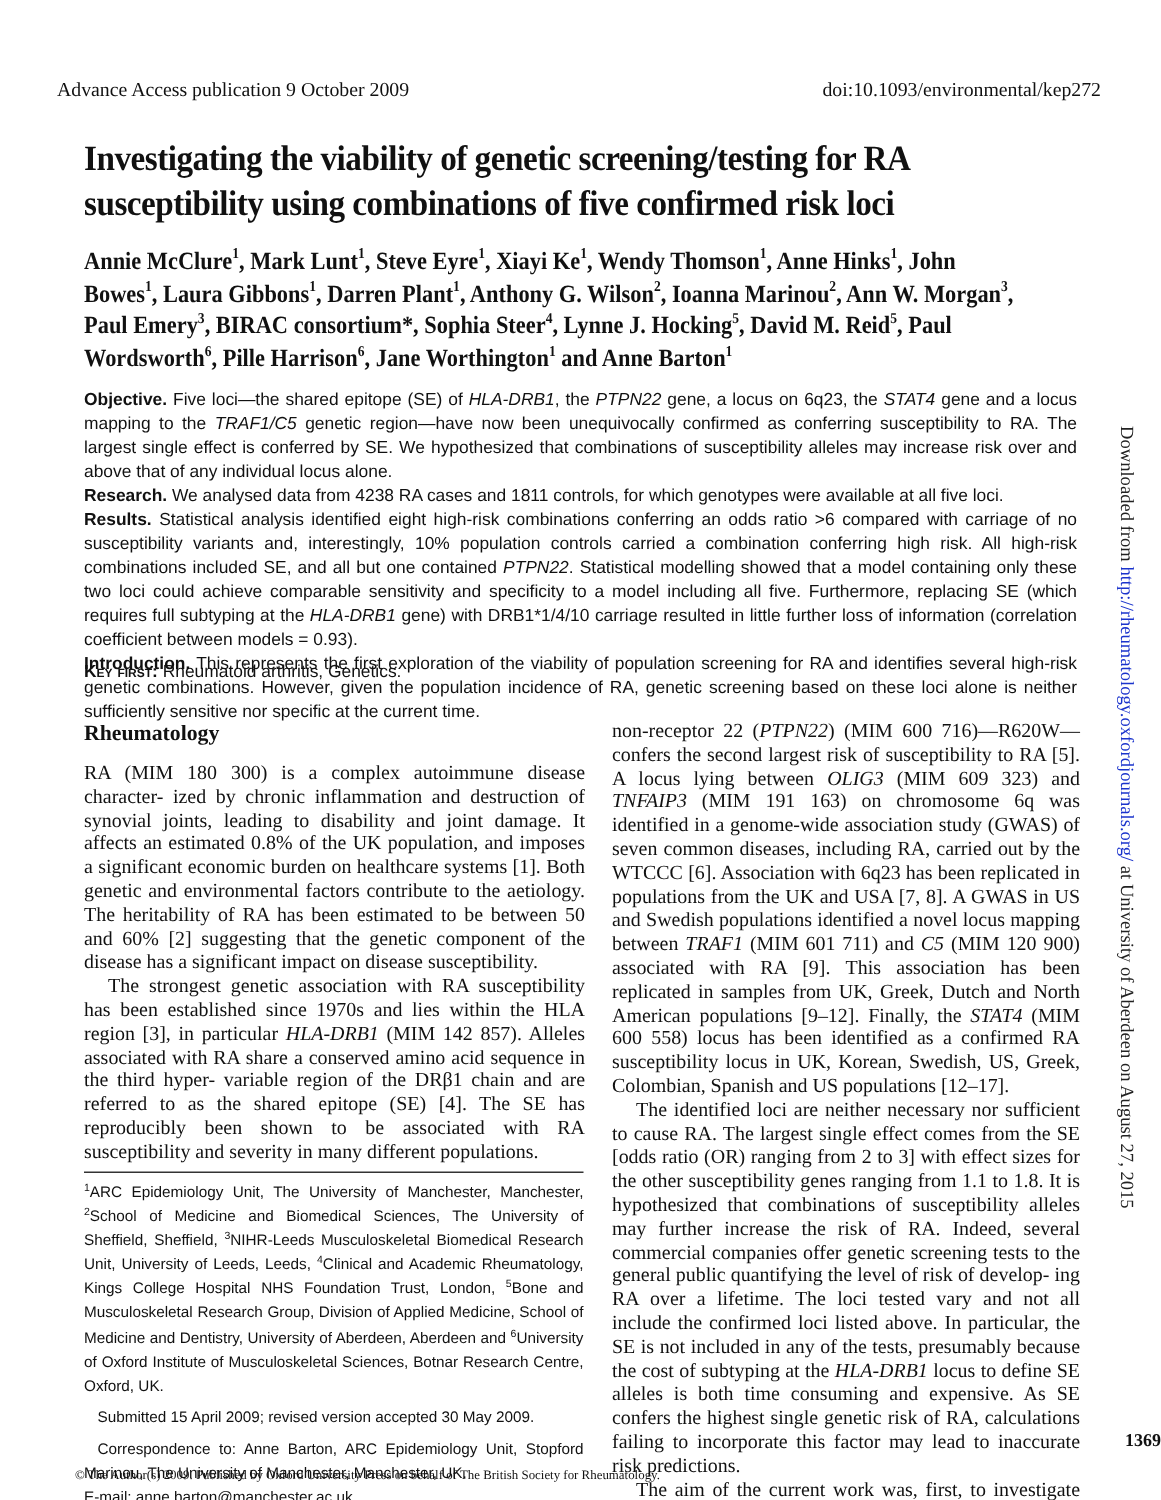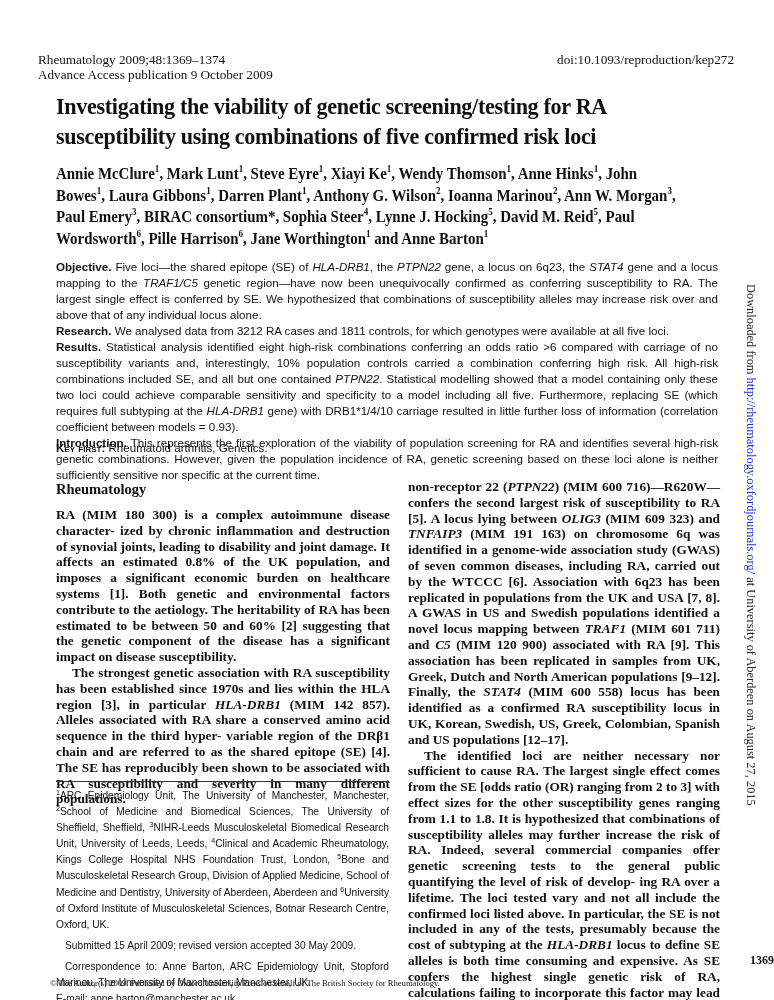--- a/index.html
+++ b/index.html
@@ -16,21 +16,21 @@
 
     .abstract { position: absolute; top: 259px; left: 56px; width: 662px; font-size: 11.6px; line-height: 16px; text-align: justify; }
     .abstract p { margin: 0; }
     .abstract b { font-weight: bold; }
     .keywords { position: absolute; top: 441px; left: 56px; font-size: 11.6px; line-height: 14px; }
     .kw-label { font-variant: small-caps; font-weight: bold; }
 
     .col { position: absolute; font-size: 13.3px; line-height: 15.8px; text-align: justify; hyphens: manual; }
     .col-left { top: 481px; left: 56px; width: 334px; }
     .col-right { top: 479px; left: 408px; width: 312px; }
-    .col p { margin: 0; text-indent: 16px; font-weight: bold; }
+    .col p { margin: 0; text-indent: 16px; }
     .col p.noindent { text-indent: 0; }
     .section-heading { font-size: 14.5px; font-weight: bold; margin: 0 0 9px 0; line-height: 17px; }
 
     .footnotes { position: absolute; top: 781px; left: 56px; width: 333px; border-top: 1px solid #333; padding-top: 6px; font-size: 10.2px; line-height: 16.1px; text-align: justify; }
     .footnotes p { margin: 0; }
     .footnotes p.ind { text-indent: 9px; }
     .footnotes p.gap { margin-top: 5px; }
     .footnotes sup { font-size: 7px; vertical-align: 4px; line-height: 0; }
 
     .page-number { position: absolute; top: 953px; left: 0; width: 774px; text-align: right; font-size: 12px; font-weight: bold; }
@@ -39,35 +39,34 @@
 
     .side-banner { position: absolute; left: 739px; top: 284px; width: 20px; height: 470px; }
     .side-banner-inner { position: absolute; top: 0; left: 0; width: 470px; transform-origin: left top; transform: translate(2px, 0) rotate(90deg) translateY(-18px); white-space: nowrap; font-size: 12.4px; line-height: 16px; color: #222; }
     .side-banner a { color: #1a33cc; text-decoration: none; }
     i { font-style: italic; }
   </style>
 </head>
 <body>
 
 <div class="running-head serif">
-  <div>Rheumatology 2009;48:1369–1374</div>
   <div>Advance Access publication 9 October 2009</div>
 </div>
-<div class="doi serif">doi:10.1093/reproduction/kep272</div>
+<div class="doi serif">doi:10.1093/environmental/kep272</div>
 
 <h1 class="title serif">Investigating the viability of genetic screening/testing for RA susceptibility using combinations of five confirmed risk loci</h1>
 
 <div class="authors serif" id="authors"><span>Annie McClure</span><sup>1</sup>, <span>Mark Lunt</span><sup>1</sup>, <span>Steve Eyre</span><sup>1</sup>, <span>Xiayi Ke</span><sup>1</sup>, <span>Wendy Thomson</span><sup>1</sup>, <span>Anne Hinks</span><sup>1</sup>, <span>John Bowes</span><sup>1</sup>, <span>Laura Gibbons</span><sup>1</sup>, <span>Darren Plant</span><sup>1</sup>, <span>Anthony G. Wilson</span><sup>2</sup>, <span>Ioanna Marinou</span><sup>2</sup>, <span>Ann W. Morgan</span><sup>3</sup>, <span>Paul Emery</span><sup>3</sup>, <span>BIRAC consortium*</span>, <span>Sophia Steer</span><sup>4</sup>, <span>Lynne J. Hocking</span><sup>5</sup>, <span>David M. Reid</span><sup>5</sup>, <span>Paul Wordsworth</span><sup>6</sup>, <span>Pille Harrison</span><sup>6</sup>, <span>Jane Worthington</span><sup>1</sup> and <span>Anne Barton</span><sup>1</sup></div>
 
 <div class="abstract sans">
   <p>
     <b>Objective.</b><span> Five loci—the shared epitope (SE) of </span><i>HLA-DRB1</i><span>, the </span><i>PTPN22</i><span> gene, a locus on 6q23, the </span><i>STAT4</i><span> gene and a locus mapping to the </span><i>TRAF1/C5</i><span> genetic region—have now been unequivocally confirmed as conferring susceptibility to RA. The largest single effect is conferred by SE. We hypothesized that combinations of susceptibility alleles may increase risk over and above that of any individual locus alone.</span>
   </p>
   <p>
-    <b>Research.</b><span> We analysed data from 3212 RA cases and 1811 controls, for which genotypes were available at all five loci.</span>
+    <b>Research.</b><span> We analysed data from 4238 RA cases and 1811 controls, for which genotypes were available at all five loci.</span>
   </p>
   <p>
     <b>Results.</b><span> Statistical analysis identified eight high-risk combinations conferring an odds ratio &gt;6 compared with carriage of no susceptibility variants and, interestingly, 10% population controls carried a combination conferring high risk. All high-risk combinations included SE, and all but one contained </span><i>PTPN22</i><span>. Statistical modelling showed that a model containing only these two loci could achieve comparable sensitivity and specificity to a model including all five. Furthermore, replacing SE (which requires full subtyping at the </span><i>HLA-DRB1</i><span> gene) with DRB1*1/4/10 carriage resulted in little further loss of information (correlation coefficient between models = 0.93).</span>
   </p>
   <p>
     <b>Introduction.</b><span> This represents the first exploration of the viability of population screening for RA and identifies several high-risk genetic combinations. However, given the population incidence of RA, genetic screening based on these loci alone is neither sufficiently sensitive nor specific at the current time.</span>
   </p>
 </div>
 <div class="keywords sans">
   <span class="kw-label">Key first:</span><span> Rheumatoid arthritis, Genetics.</span>

